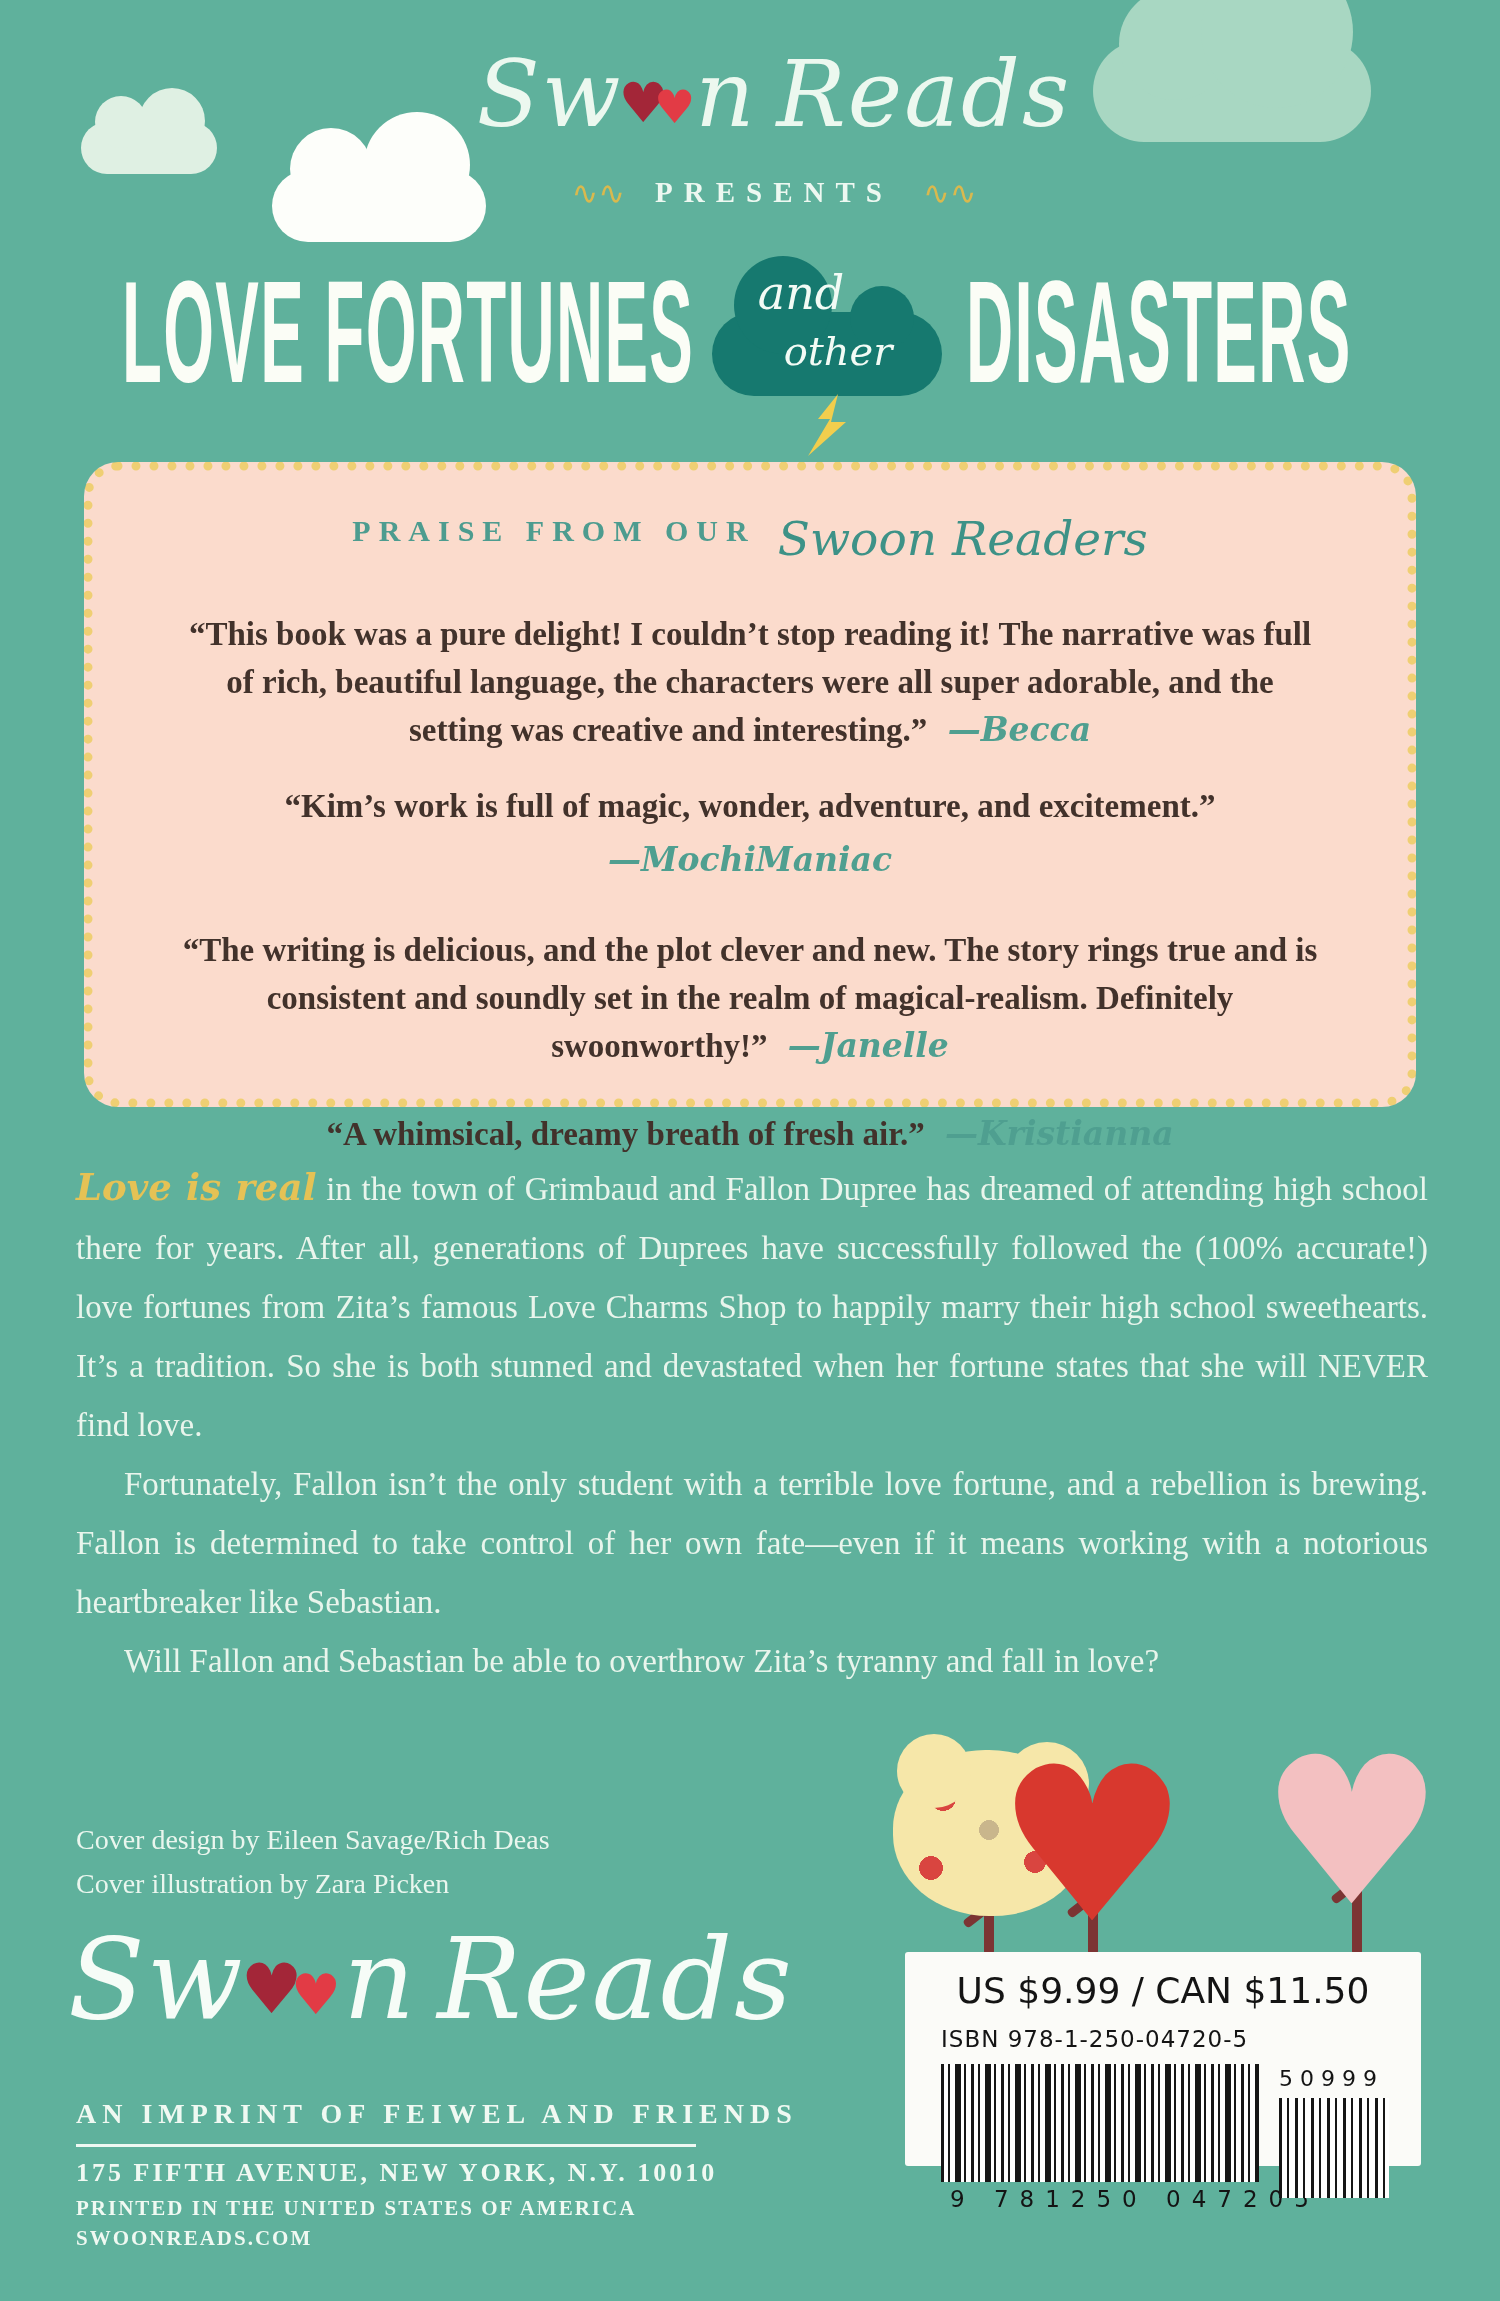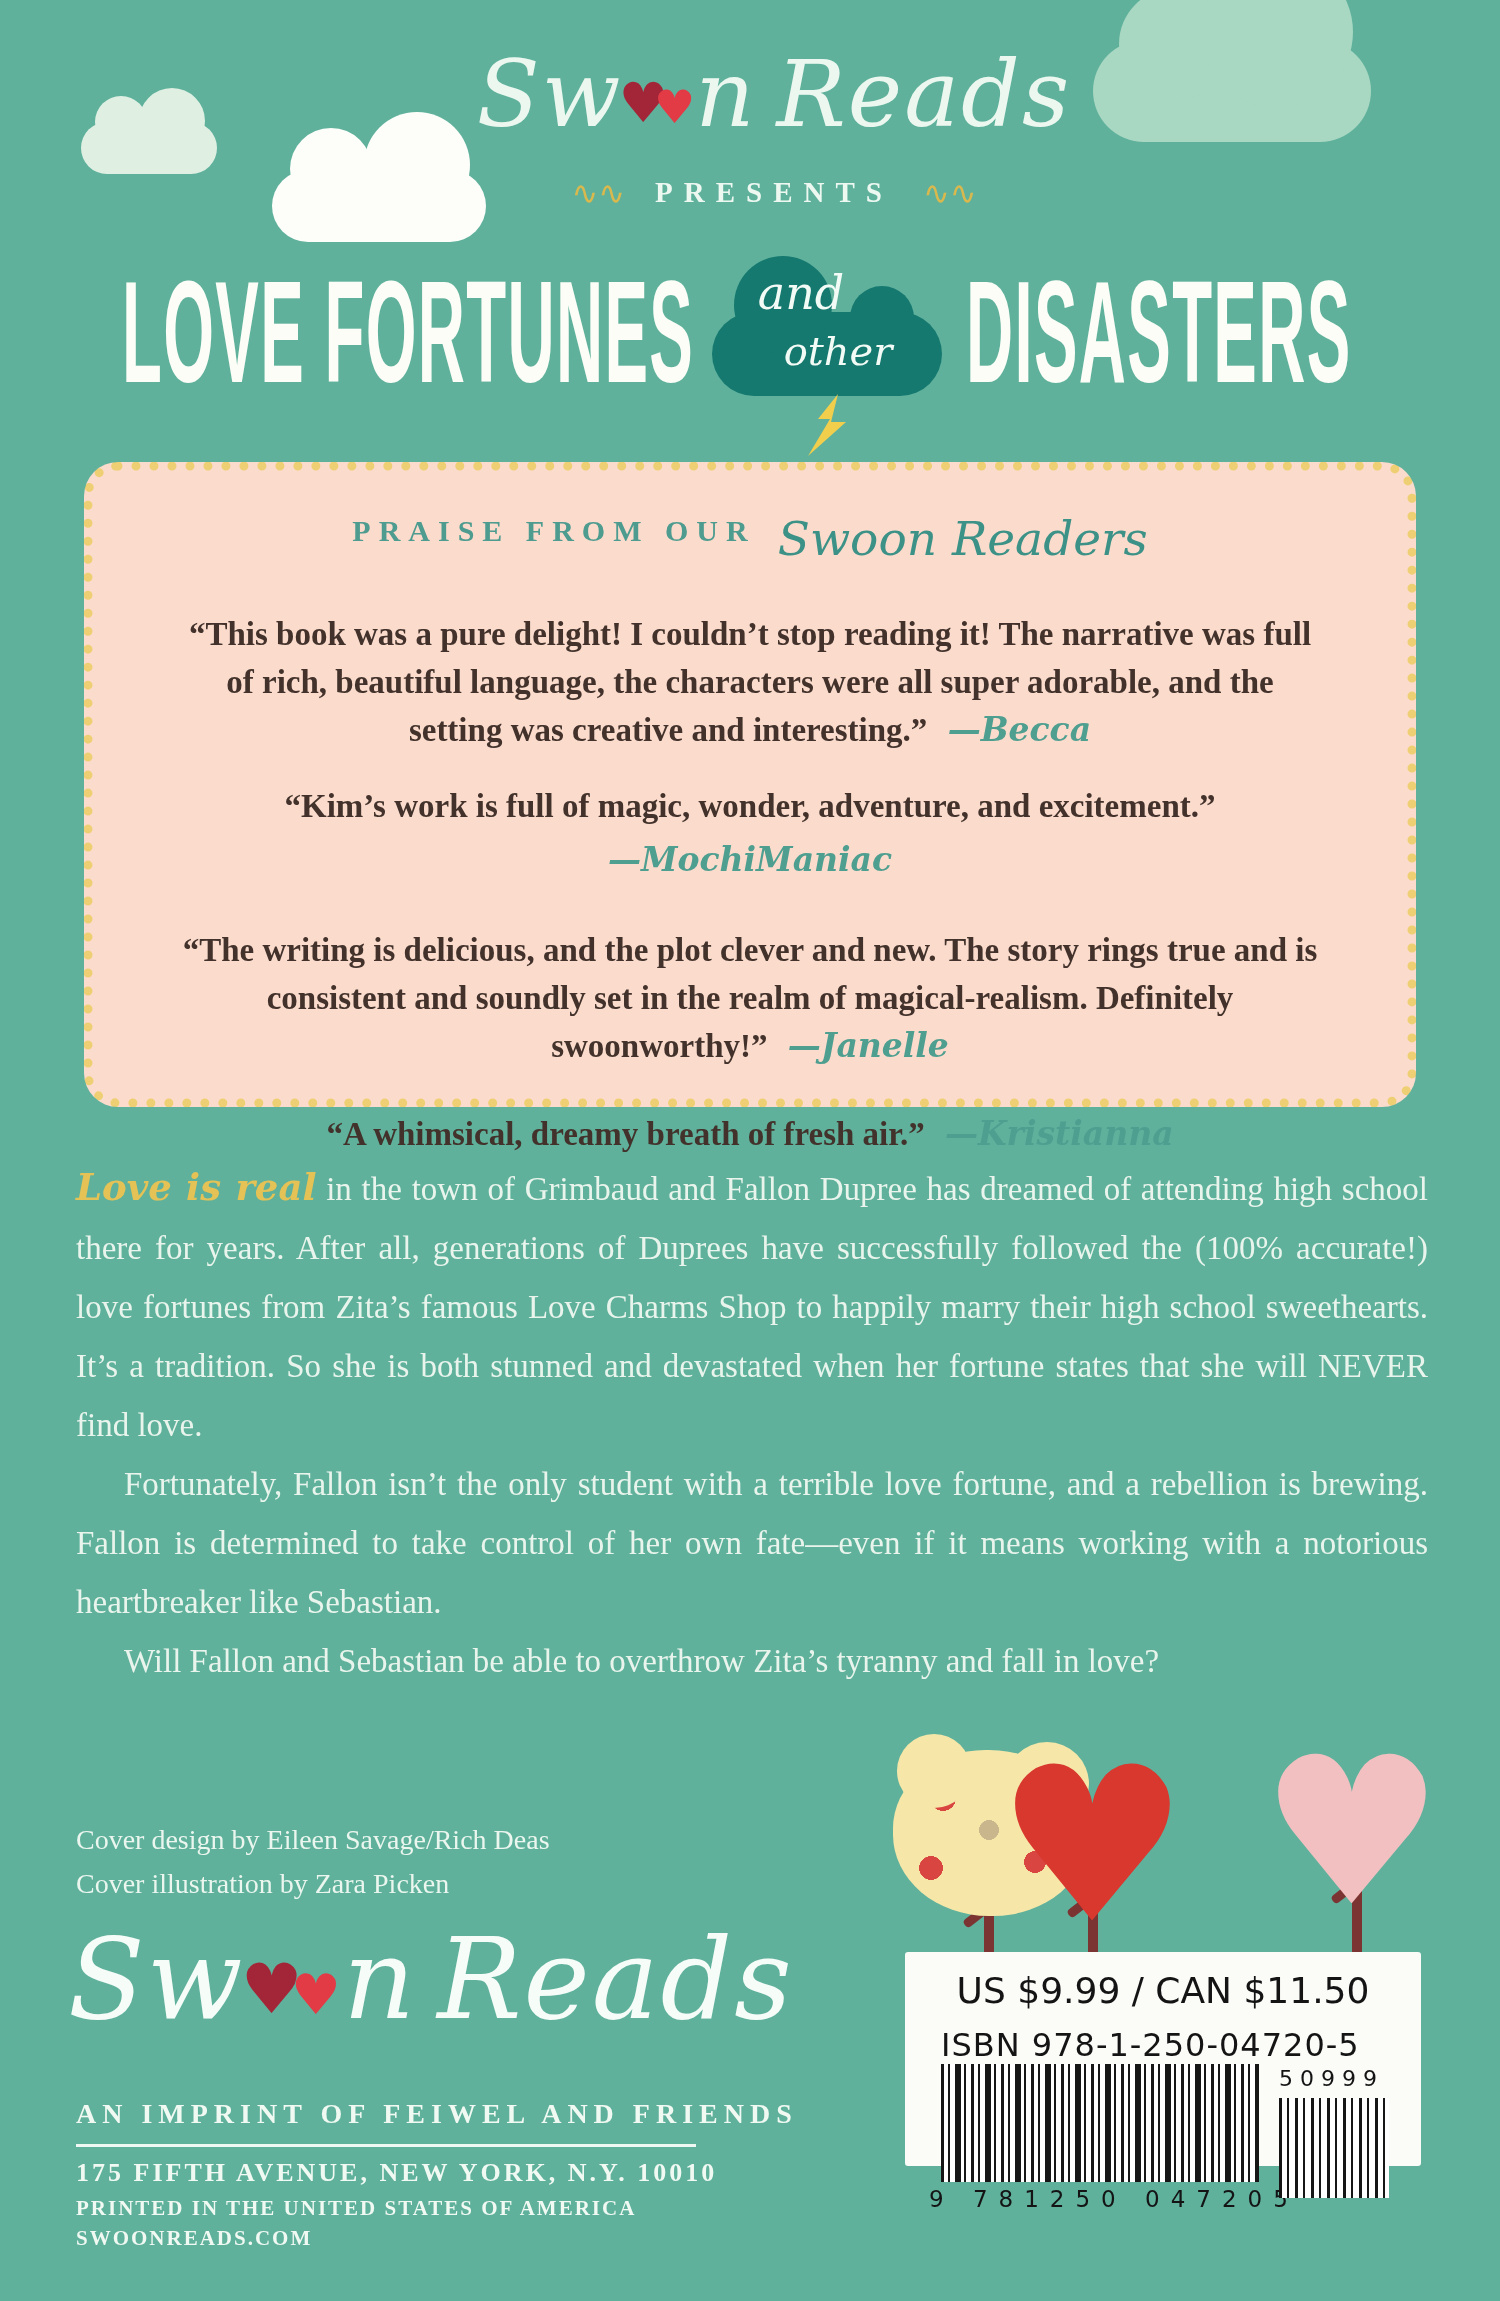--- a/index.html
+++ b/index.html
@@ -158,28 +158,28 @@
   .printed{top:2196px; font-size:21px; letter-spacing:2px;}
   .website{top:2226px; font-size:21px; letter-spacing:2px;}
 
   
   .barcode-box{
     position:absolute; left:905px; top:1952px; width:516px; height:214px;
     background:#FBFBF8; border-radius:3px; z-index:3;
     font-family:"DejaVu Sans", sans-serif; color:#141414;
   }
   .price{position:absolute; top:18px; left:0; width:100%; text-align:center; font-size:36px;}
-  .isbn{position:absolute; top:74px; left:36px; font-size:32px; letter-spacing:1px;}
+  .isbn{position:absolute; top:74px; left:36px; font-size:23px; letter-spacing:1px;}
   .ean-bars{
     position:absolute; left:36px; top:112px; width:318px; height:118px;
     background:repeating-linear-gradient(90deg,
       #161616 0 3px, #fff 3px 7px, #161616 7px 9px, #fff 9px 14px,
       #161616 14px 20px, #fff 20px 23px, #161616 23px 25px, #fff 25px 30px);
   }
-  .ean-digits{position:absolute; left:24px; top:234px; font-size:23px; letter-spacing:11px;}
+  .ean-digits{position:absolute; left:45px; top:234px; font-size:23px; letter-spacing:11px;}
   .supp-digits{position:absolute; left:374px; top:114px; font-size:22px; letter-spacing:7px;}
   .supp-bars{
     position:absolute; left:374px; top:146px; width:110px; height:100px;
     background:repeating-linear-gradient(90deg,
       #161616 0 3px, #fff 3px 8px, #161616 8px 10px, #fff 10px 16px);
   }
 </style>
 </head>
 <body>
 

